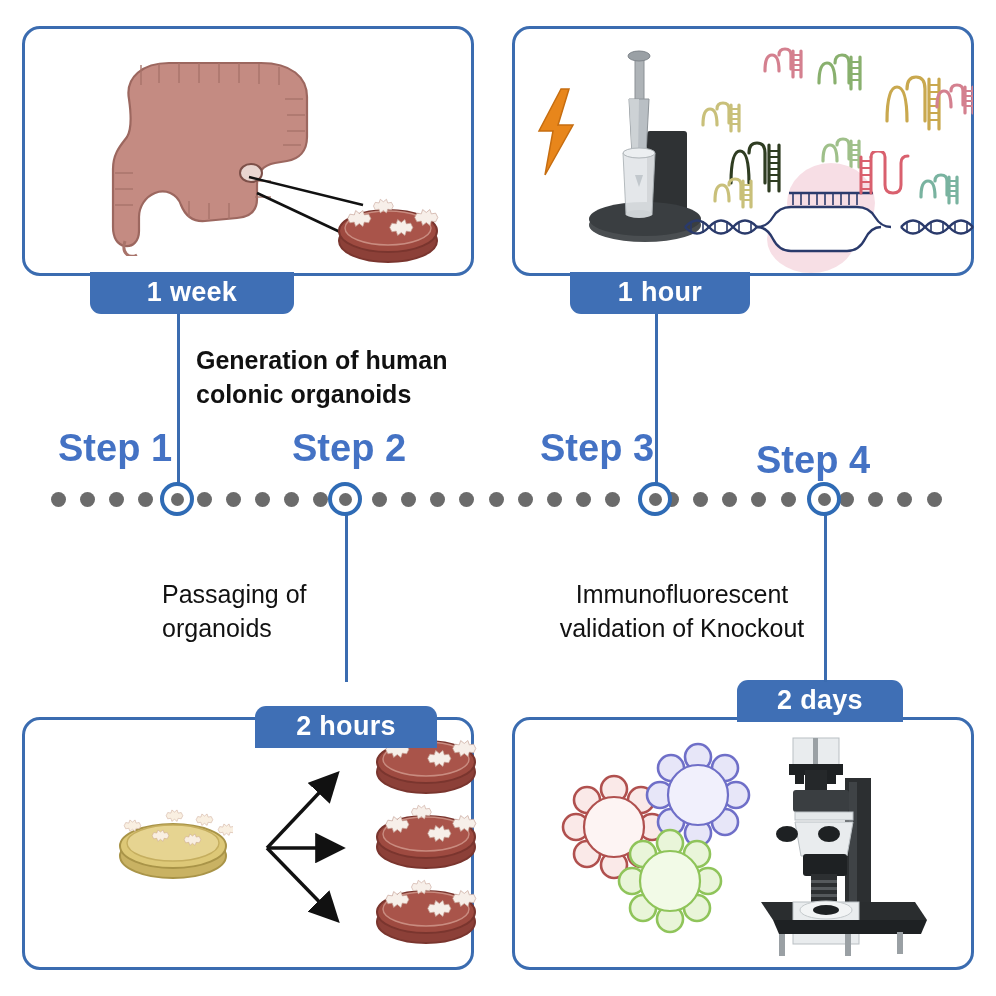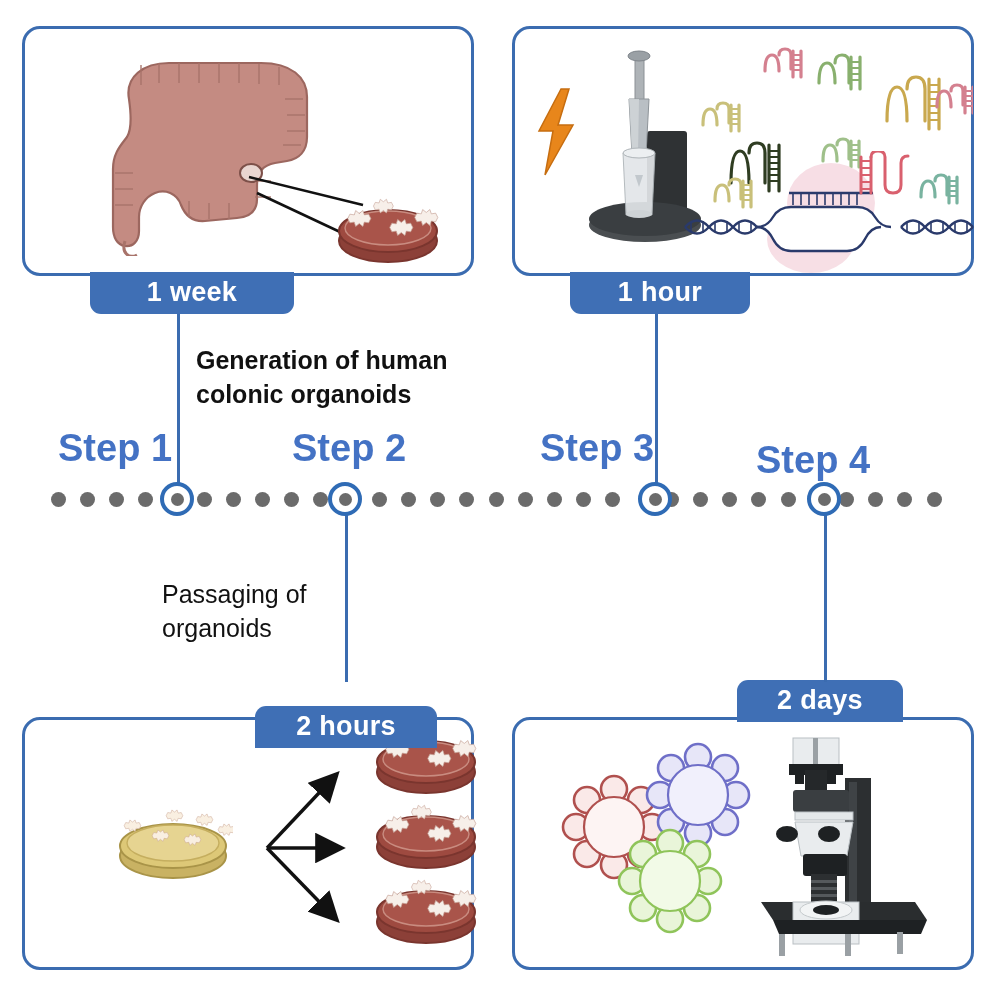--- a/index.html
+++ b/index.html
@@ -413,20 +413,22 @@
 
   <div class="conn" style="left:177px;top:314px;height:182px;"></div>
   <div class="conn" style="left:655px;top:314px;height:182px;"></div>
   <div class="conn" style="left:345px;top:500px;height:182px;"></div>
   <div class="conn" style="left:824px;top:500px;height:182px;"></div>
 
   <div class="desc" style="left:196px;top:344px;width:290px;font-weight:bold;">Generation of human
 colonic organoids</div>
   <div class="desc" style="left:162px;top:578px;width:220px;text-align:left;">Passaging of
 organoids</div>
+  <div class="desc" style="left:532px;top:578px;width:300px;text-align:center;">Immunofluorescent
+validation of Knockout</div>
 
   <div class="steplabel" style="left:58px;top:427px;">Step 1</div>
   <div class="steplabel" style="left:292px;top:427px;">Step 2</div>
   <div class="steplabel" style="left:540px;top:427px;">Step 3</div>
   <div class="steplabel" style="left:756px;top:427px;margin-top:12px;">Step 4</div>
 
   <div class="timeline" id="timeline" style="top:480px;">
       <div class="dot" style="left: 50.5px; background: rgb(107, 107, 107);"></div>
       <div class="dot" style="left: 79.7px; background: rgb(107, 107, 107);"></div>
       <div class="dot" style="left: 108.9px; background: rgb(107, 107, 107);"></div>

